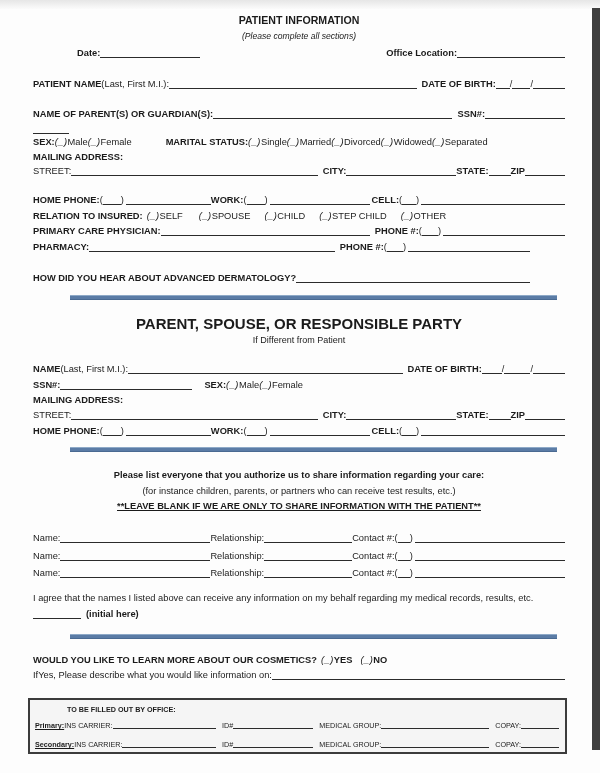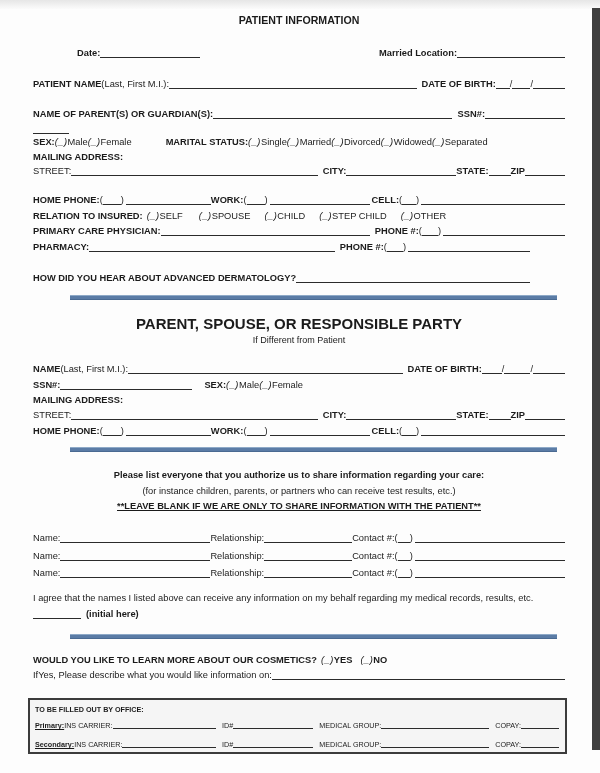--- a/index.html
+++ b/index.html
@@ -59,32 +59,33 @@
   [data-name="row-share-3"]{top:566px;}
   [data-name="row-agree"]{top:591px;}
   [data-name="row-initial"]{top:607px;}
   [data-name="divider-3"]{top:634px;}
   [data-name="row-cosmetics"]{top:653px;}
   [data-name="row-ifyes"]{top:668px;}
 
   .office-box{position:absolute;top:698px;left:28px;right:33px;height:56px;
               background:#f5f5f5;border:2px solid #3c3c3c;box-sizing:border-box;}
   .office-box .row{left:5px;right:6px;font-size:7.2px;height:10px;line-height:9px;}
-  [data-name="row-office-title"]{top:4px;font-size:8.4px;height:11px;}
+  [data-name="row-office-title"]{top:4px;font-size:8.4px;height:11px;margin-left:32px;}
   [data-name="row-office-primary"]{top:20px;}
   [data-name="row-office-secondary"]{top:39px;}
   .office-box .blank{height:7px;border-bottom:1px solid #2b2b2b;}
 </style>
 </head>
 <body>
 
 <div class="page" id="page" data-name="patient-information-form">
   <div class="top-strip" data-name="page-top-edge"></div>
   <div class="edge-band" data-name="page-edge-shadow"></div>
   <div class="hdr-title" data-name="form-title">PATIENT INFORMATION</div>
+  <div class="hdr-sub" data-name="form-subtitle">(Please complete all sections)</div>
   <div class="office-box" id="office-box" data-name="office-use-box">
       <div data-name="row-office-title" class="row">
         <span class="t b i" data-name="office-box-title">TO BE FILLED OUT BY OFFICE:</span>
       </div>
       <div data-name="row-office-primary" class="row">
         <span class="t b i u" data-name="primary-label">Primary:</span>
         <span class="t " data-name="primary-carrier-label"> INS CARRIER: </span>
         <span class="blank grow" data-name="primary-carrier-input"></span>
         <span class="gap" data-name="spacer" style="width: 6px;"></span>
         <span class="t " data-name="primary-id-label">ID# </span>
@@ -108,21 +109,21 @@
         <span class="blank" data-name="secondary-medical-group-input" style="width: 108px;"></span>
         <span class="gap" data-name="spacer" style="width: 6px;"></span>
         <span class="t " data-name="secondary-copay-label">COPAY: </span>
         <span class="blank" data-name="secondary-copay-input" style="width: 38px;"></span>
       </div>
     </div>
 <div data-name="row-date-office" class="row">
       <span class="t b" data-name="date-label">Date: </span>
       <span class="blank" data-name="date-input" style="width: 100px;"></span>
       <span class="gap grow" data-name="spacer"></span>
-      <span class="t b" data-name="office-location-label">Married Location: </span>
+      <span class="t b" data-name="office-location-label">Office Location: </span>
       <span class="blank" data-name="office-location-input" style="width: 108px;"></span>
     </div>
     <div data-name="row-patient-name" class="row">
       <span class="t b" data-name="patient-name-label">PATIENT NAME </span>
       <span class="t i" data-name="patient-name-hint">(Last, First M.I.)</span>
       <span class="t " data-name="colon">:</span>
       <span class="blank grow" data-name="patient-name-input"></span>
       <span class="gap" data-name="spacer" style="width: 5px;"></span>
       <span class="t b" data-name="dob-label">DATE OF BIRTH: </span>
       <span class="blank" data-name="dob-month-input" style="width: 14px;"></span>

